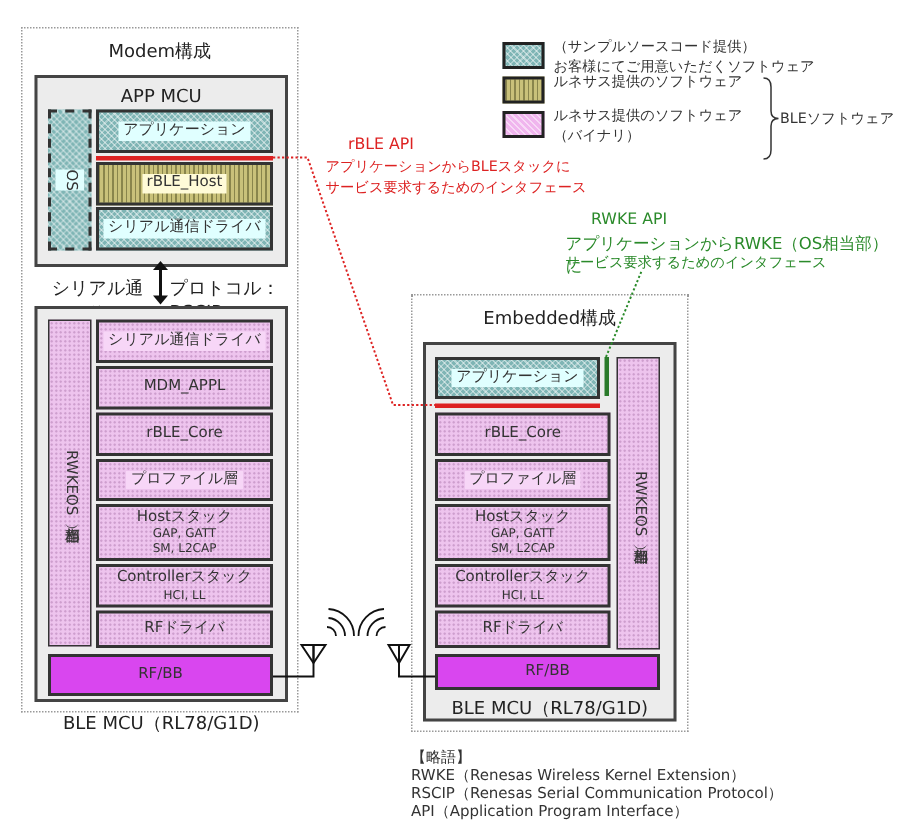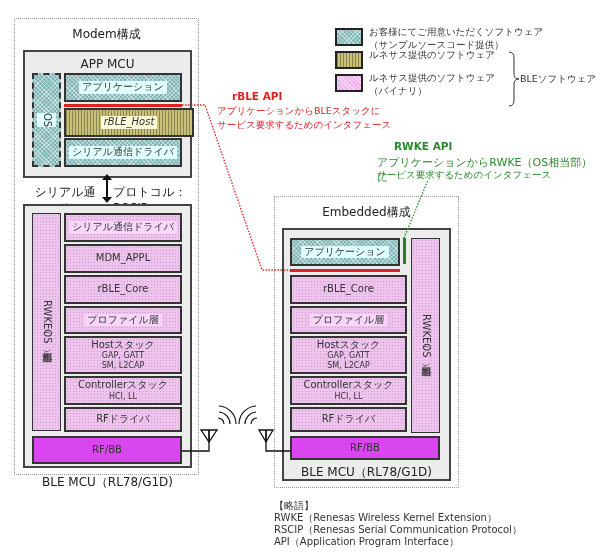--- a/index.html
+++ b/index.html
@@ -17,21 +17,21 @@
   .src  { background-color:#c9c17a;
           background-image:repeating-linear-gradient(90deg, rgba(60,60,20,.45) 0 1px, transparent 1px 3px); }
   .bin  { background-color:#f0b5ee;
           background-image:repeating-linear-gradient(45deg, rgba(255,255,255,.5) 0 1px, transparent 1px 3px); }
   .bin2 { background-color:#eec4ee;
           background-image:radial-gradient(rgba(140,80,140,.35) 0.6px, transparent 0.9px); background-size:3px 3px; }
   .plain { background:#d946ef; }
   .txthl { background:#e0ffff; padding:0 3px; }
   .txthl-p { background:#f7d6f7; padding:0 3px; }
   .txthl-y { background:#fffbd8; padding:0 3px; }
-  .bold { font-weight:bold; }
+  .bold { font-weight:normal; }
   .small { font-size:8px; }
   .vert { writing-mode:vertical-rl; font-size:10px; }
   .red { color:#d22; }
   .green { color:#2a8a2a; }
   .legend-sw { position:absolute; width:28px; height:18px; border:2px solid #222; box-sizing:border-box; }
   .legend-t { position:absolute; font-size:9.5px; line-height:13px; color:#333; }
   .abbr { position:absolute; font-size:10px; color:#333; line-height:12px; }
 </style>
 </head>
 <body>
@@ -42,21 +42,21 @@
 <div class="abs mcu" style="left:23px;top:50px;width:165px;height:124px;"></div>
 <div class="lbl" style="left:23px;top:57px;width:169px;">APP MCU</div>
 
 <div class="box cust" style="left:32px;top:73px;width:29px;height:94px;border:2px dashed #333;">
   <span class="vert txthl">OS</span>
 </div>
 <div class="box cust" style="left:64px;top:73px;width:118px;height:29px;">
   <span class="txthl">アプリケーション</span>
 </div>
 <div class="abs" style="left:64px;top:104px;width:118px;height:3px;background:#d22;"></div>
-<div class="box src" style="left:64px;top:108px;width:130px;height:29px;font-style:italic;">
+<div class="box src" style="left:64px;top:108px;width:118px;height:29px;">
   <span class="txthl-y">rBLE_Host</span>
 </div>
 <div class="box cust" style="left:64px;top:138px;width:118px;height:29px;">
   <span class="txthl">シリアル通信ドライバ</span>
 </div>
 
 <div class="abs" style="left:106px;top:176px;width:2px;height:24px;background:#111;"></div>
 <div class="abs" style="left:102px;top:174px;width:0;height:0;border-left:5px solid transparent;border-right:5px solid transparent;border-bottom:6px solid #111;"></div>
 <div class="abs" style="left:102px;top:197px;width:0;height:0;border-left:5px solid transparent;border-right:5px solid transparent;border-top:6px solid #111;"></div>
 <div class="lbl" style="left:30px;top:184px;width:70px;">シリアル通信</div>
@@ -165,22 +165,22 @@
 <div class="abs bold red" style="left:232px;top:90px;font-size:10.5px;">rBLE API</div>
 <div class="abs red" style="left:217px;top:105px;font-size:9.5px;">アプリケーションからBLEスタックに</div>
 <div class="abs red" style="left:217px;top:119px;font-size:9.5px;">サービス要求するためのインタフェース</div>
 
 <div class="abs bold green" style="left:394px;top:140px;font-size:10.5px;">RWKE API</div>
 <div class="abs green" style="left:377px;top:155px;font-size:11px;">アプリケーションからRWKE（OS相当部）に</div>
 <div class="abs green" style="left:377px;top:169px;font-size:9.5px;">サービス要求するためのインタフェース</div>
 
 <div class="legend-sw cust" style="left:335px;top:28px;"></div>
 <div class="legend-t" style="left:369px;top:25px;">
+  <div>（サンプルソースコード提供）</div>
   <div>お客様にてご用意いただくソフトウェア</div>
-  <div>（サンプルソースコード提供）</div>
 </div>
 <div class="legend-sw src" style="left:335px;top:51px;"></div>
 <div class="legend-t" style="left:369px;top:48px;">
   <div>ルネサス提供のソフトウェア</div>
 </div>
 <div class="legend-sw bin" style="left:335px;top:74px;"></div>
 <div class="legend-t" style="left:369px;top:71px;">
   <div>ルネサス提供のソフトウェア</div>
   <div>（バイナリ）</div>
 </div>

